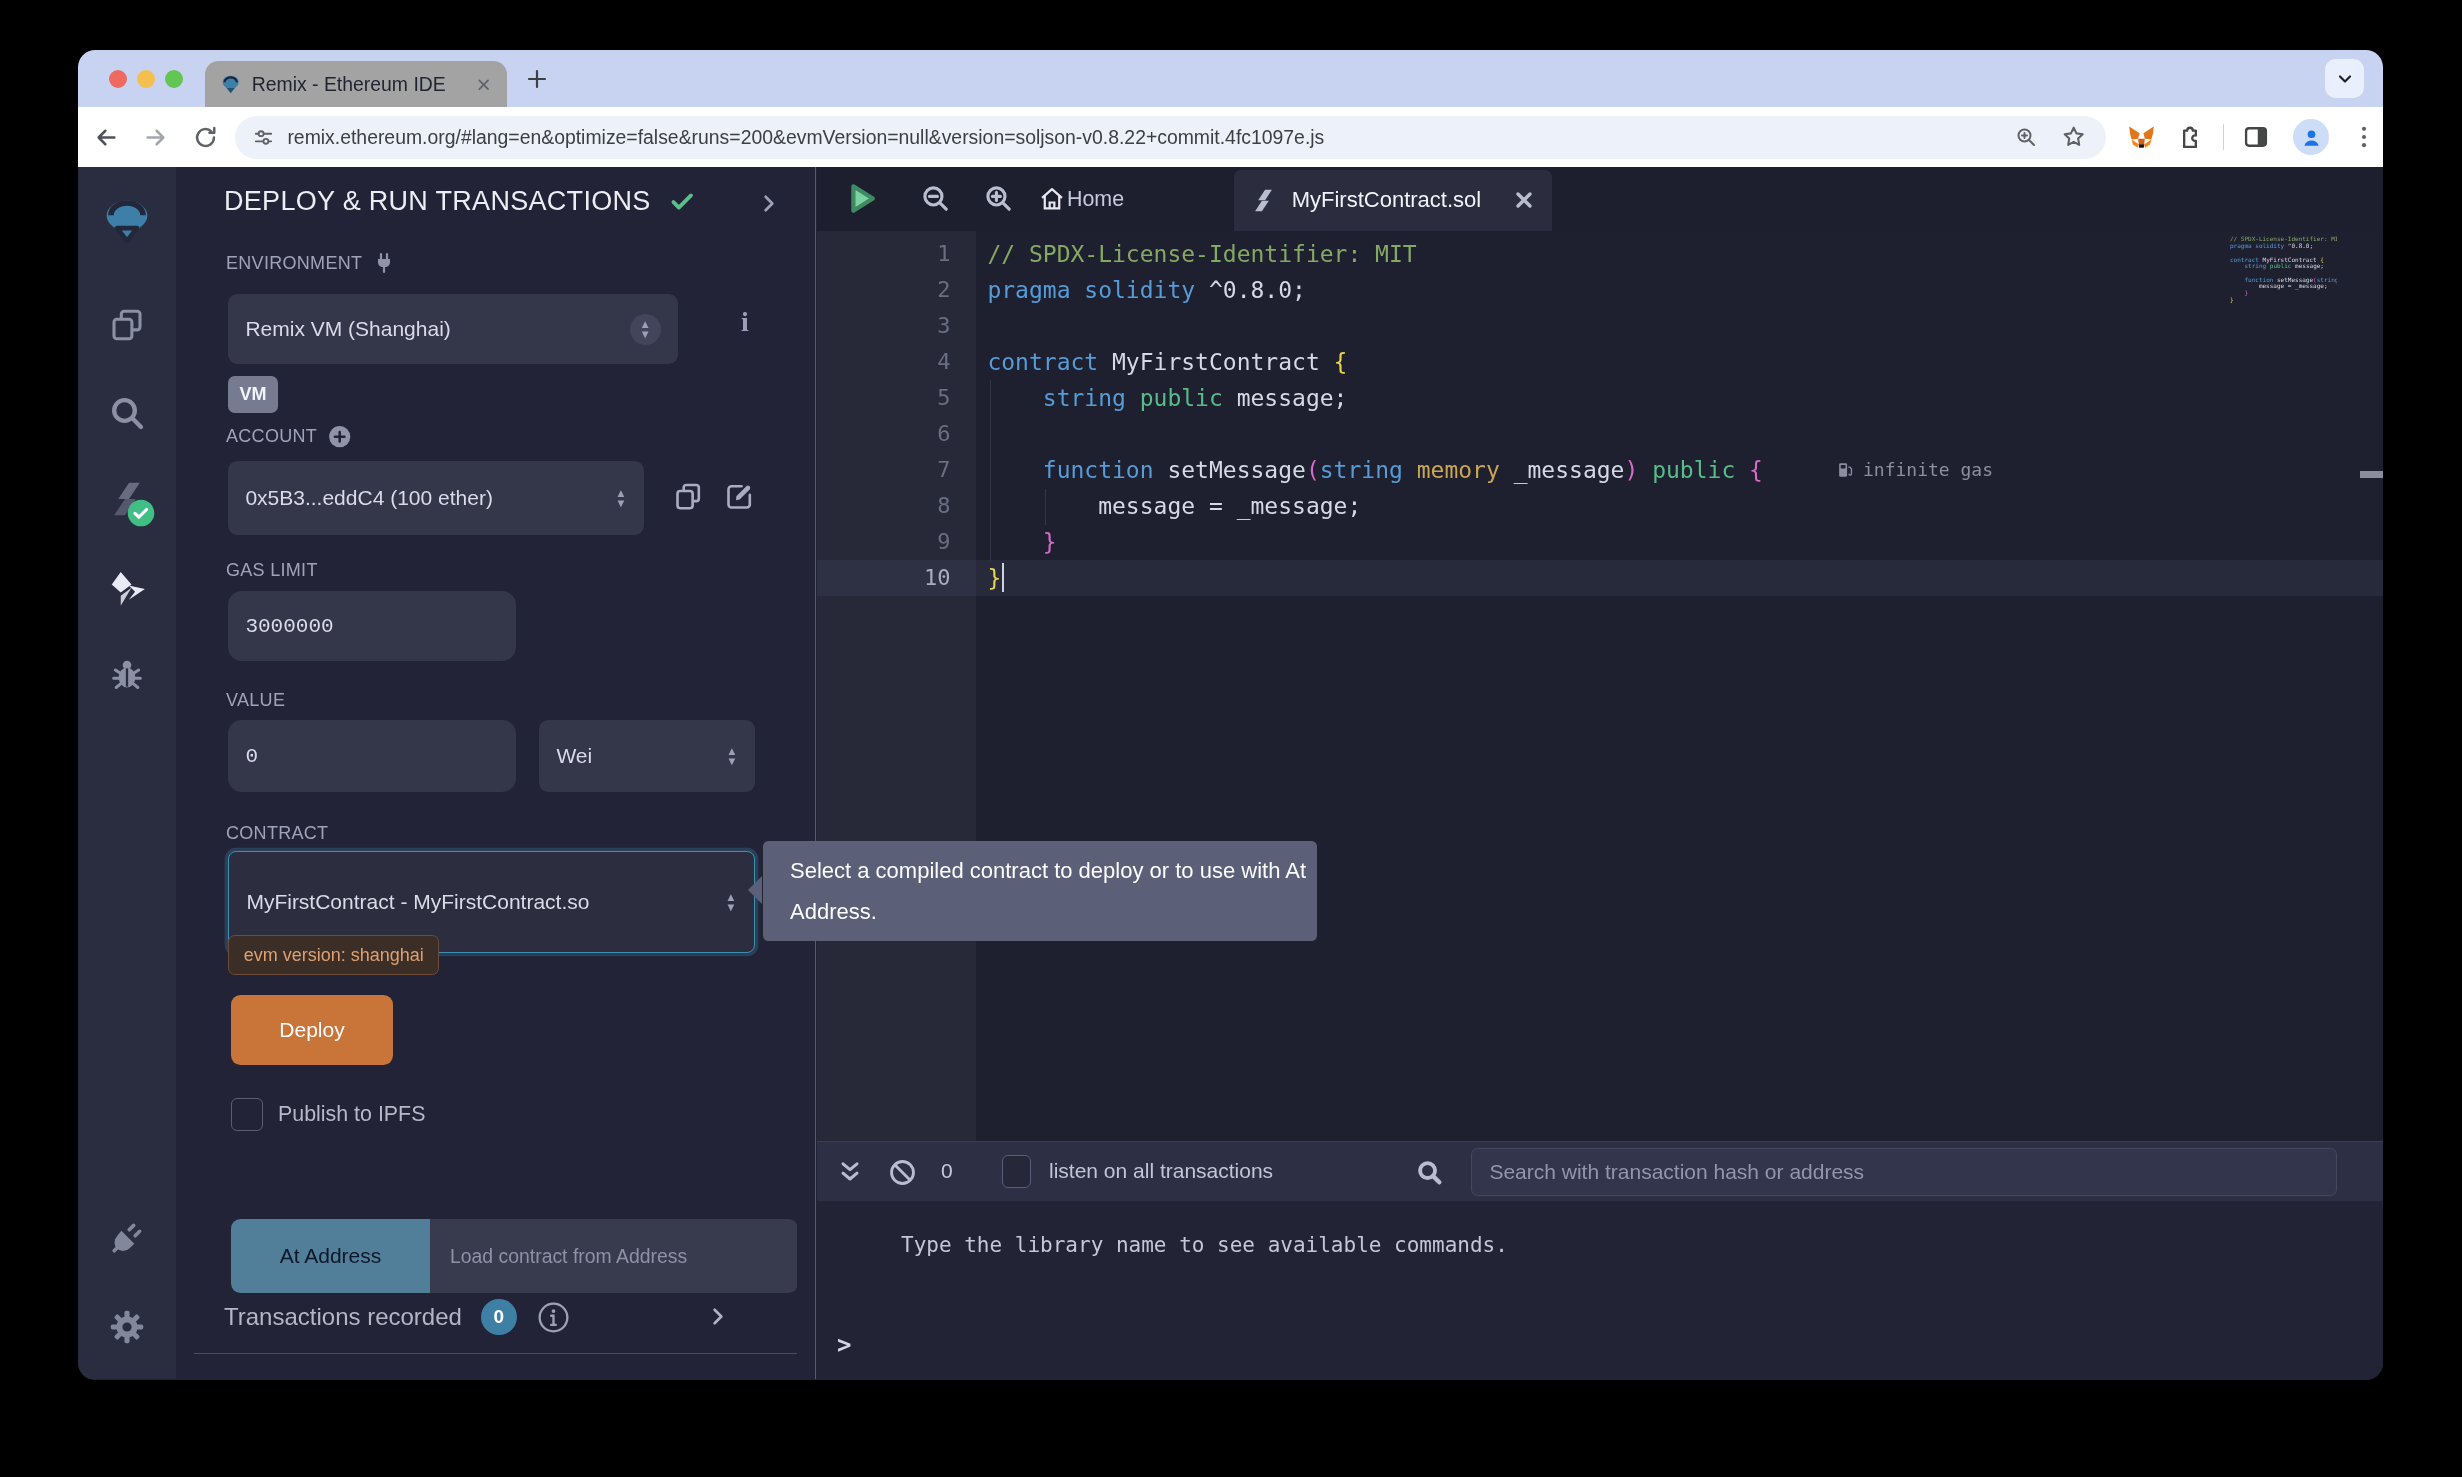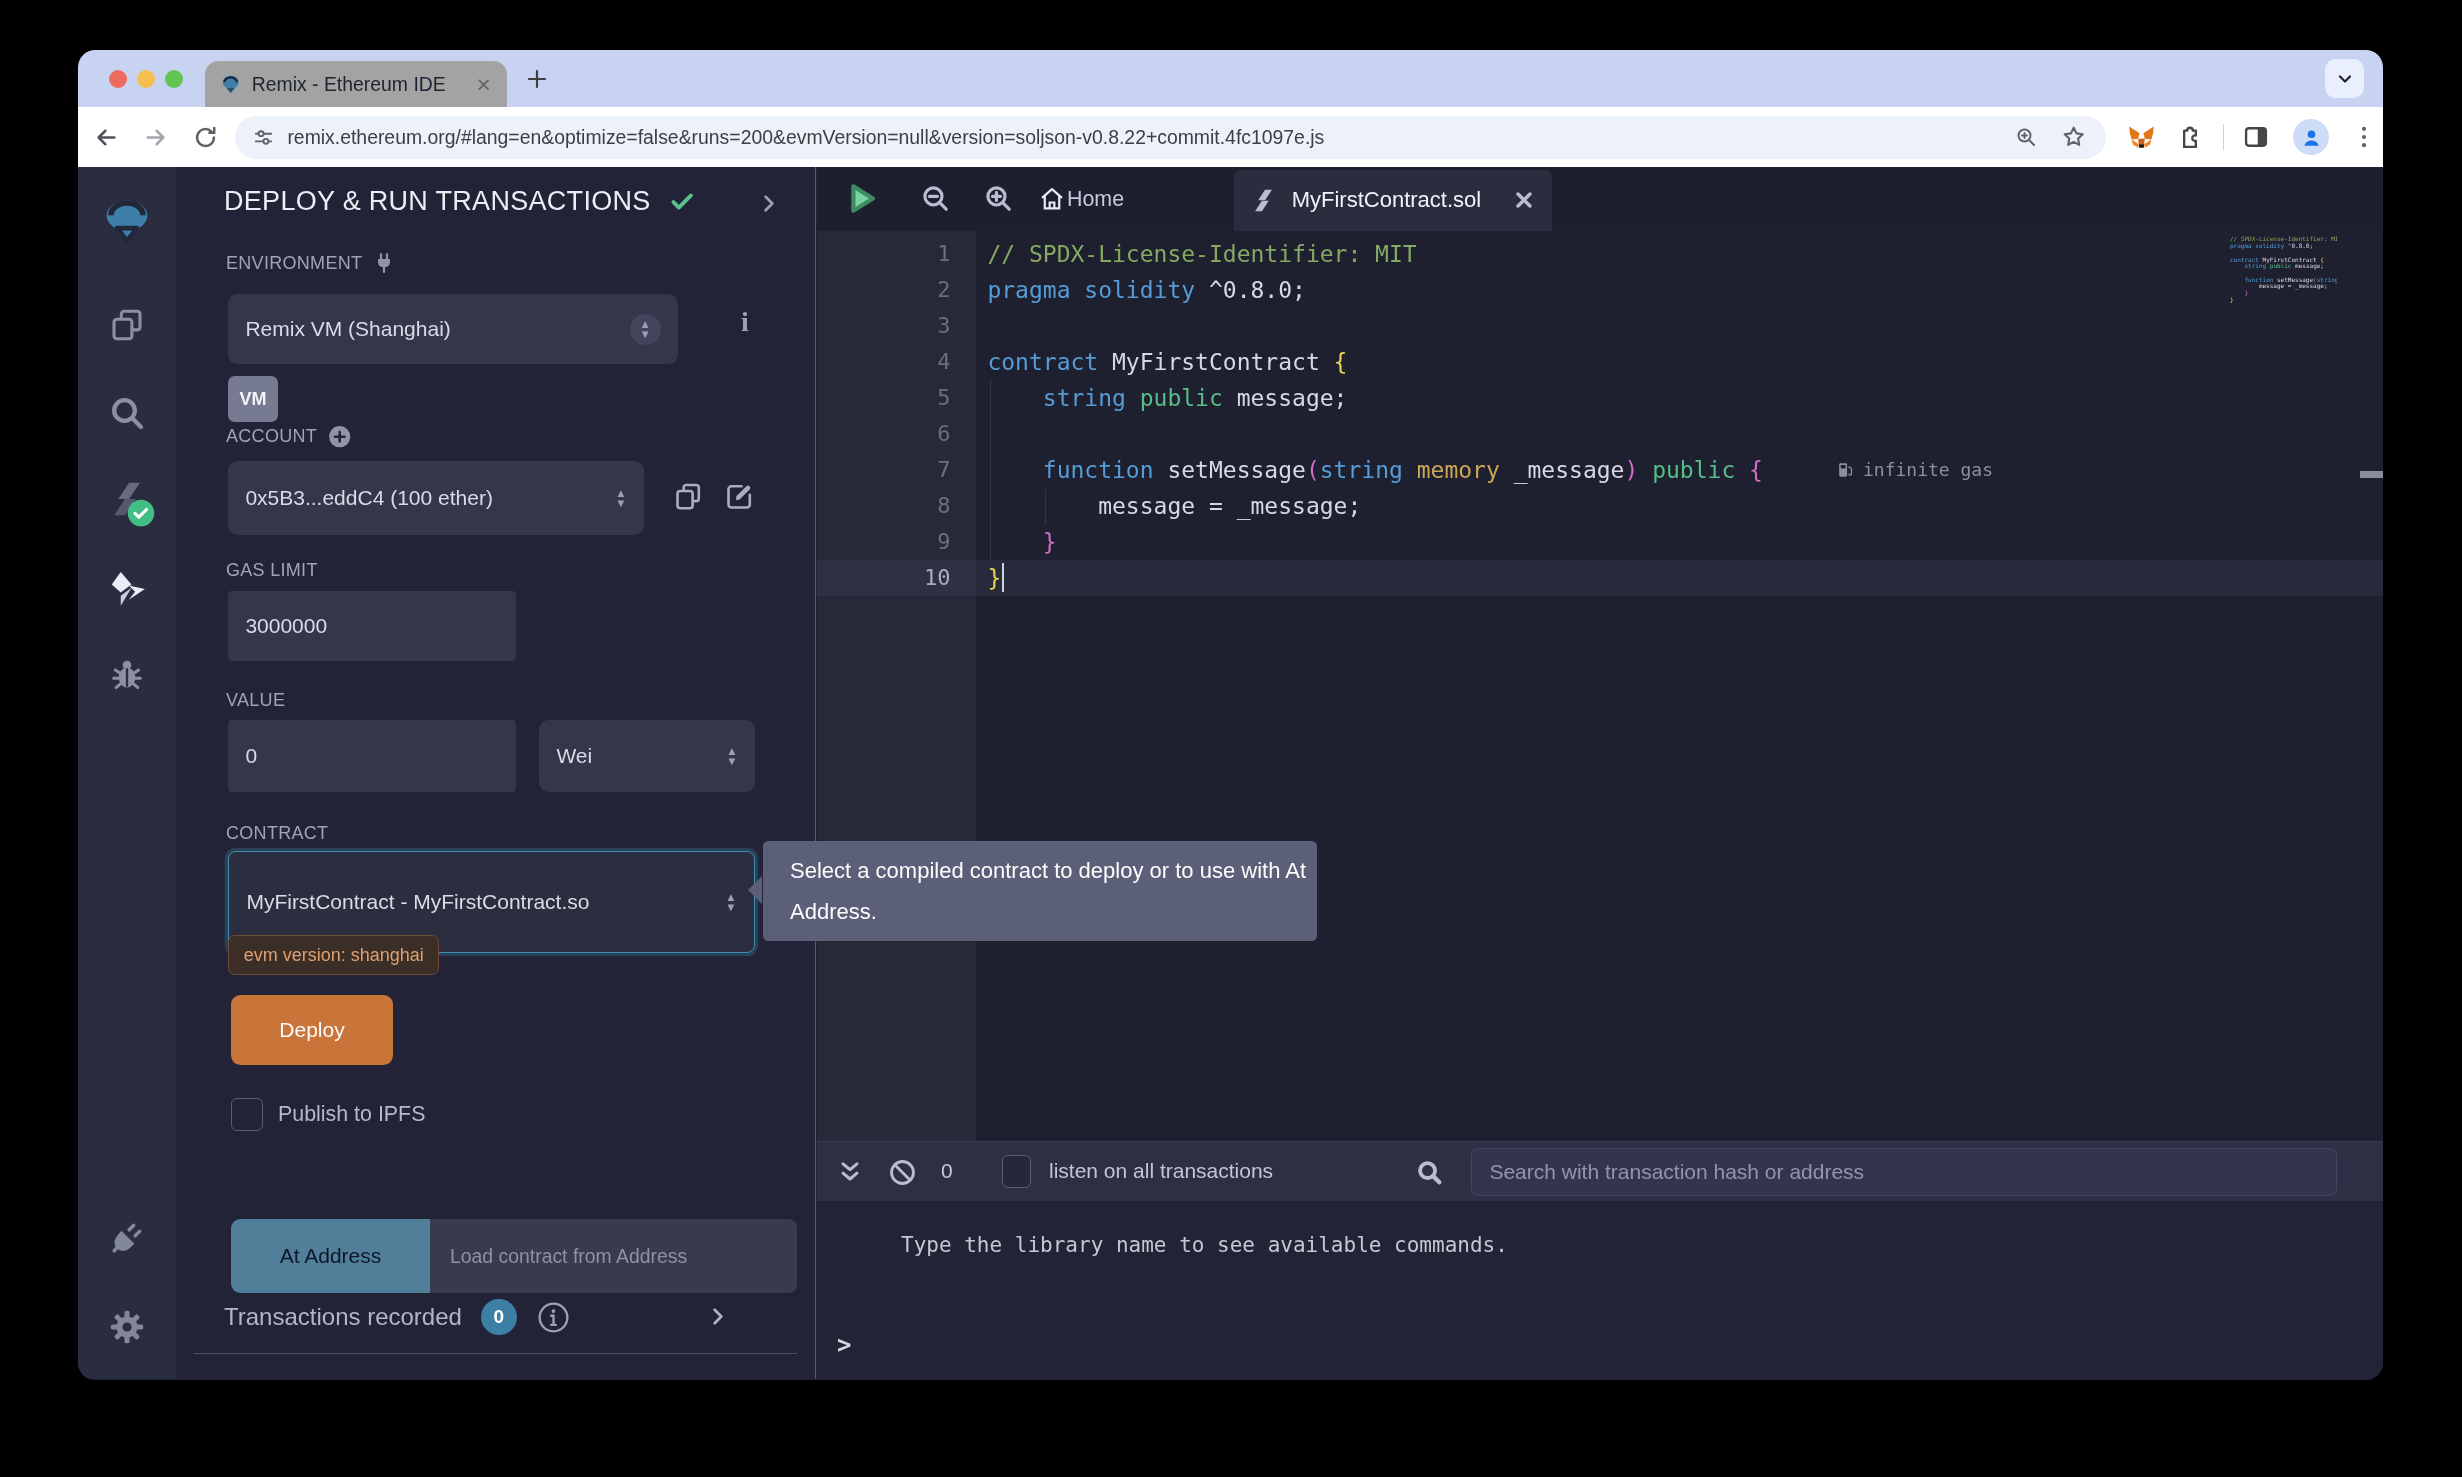--- a/index.html
+++ b/index.html
@@ -33,22 +33,22 @@
   
   .ptitle{font-size:27px;font-weight:500;color:#ECEDF5;letter-spacing:0.3px;}
   .plabel{font-size:18px;color:#9FA3BA;letter-spacing:0.3px;font-weight:500;display:flex;align-items:center;gap:9.4px;}
   .selbox{background:#343649;border-radius:9.4px;display:flex;align-items:center;
           padding:0 17.4px;box-sizing:border-box;color:#D9DBE8;font-size:21px;}
   .selbox .grow{flex:1;white-space:nowrap;overflow:hidden;}
   .arrows{display:flex;flex-direction:column;align-items:center;line-height:10px;
           font-size:11.4px;color:#9BA0B8;}
   .arrowcirc{width:31px;height:31px;border-radius:50%;background:#42455C;display:flex;
              align-items:center;justify-content:center;}
-  .inputbox{background:#343649;border:none;border-radius:4px;color:#D9DBE8;font-size:21px;
-            padding:0 17.4px;box-sizing:border-box;font-family:Liberation Sans, sans-serif;outline:none;}
+  .inputbox{background:#343649;border:none;border-radius:14px;color:#D9DBE8;font-size:21px;
+            padding:0 17.4px;box-sizing:border-box;font-family:Liberation Mono, monospace;outline:none;}
   .vmbadge{background:#767B92;color:#F2F3F8;font-size:18px;font-weight:600;border-radius:6.7px;
            display:flex;align-items:center;justify-content:center;}
   .evmbadge{background:#3B2E27;border:1.3px solid #6E4B36;color:#DFA071;font-size:18px;
             border-radius:6.7px;display:flex;align-items:center;padding:0 14.7px;box-sizing:border-box;}
   .deploybtn{background:#C97539;color:#FBFBFD;font-size:21px;border:none;border-radius:9.4px;}
   .checkbox{background:transparent;border:1.3px solid #5A5E75;border-radius:6px;box-sizing:border-box;}
   .ataddr{background:#517E99;color:#0f172a;font-size:21px;border:none;border-radius:9.4px 0 0 9.4px;}
   .ataddr-in{background:#383A4E;border:none;border-radius:0 9.4px 9.4px 0;color:#D9DBE8;font-size:19.4px;
              padding:0 20px;box-sizing:border-box;font-family:"Liberation Sans",sans-serif;outline:none;}
   .ataddr-in::placeholder{color:#8E92A6;}
@@ -275,21 +275,21 @@
       <div class="abs selbox" style="left:52px;top:127px;width:450px;height:70px;">
         <span class="grow">Remix VM (Shanghai)</span>
         <span class="arrowcirc">
               <span class="arrows">
                 <span>▲</span>
                 <span>▼</span>
               </span>
             </span>
       </div>
       <span class="abs seriffi" style="left:565px;top:139px;">i</span>
-      <div class="abs vmbadge" style="left:52px;top:209px;width:50px;height:46px;">VM</div>
+      <div class="abs vmbadge" style="left:52px;top:209px;width:50px;height:37px;">VM</div>
 
       <div class="abs plabel" style="left:50px;top:257px;">
         <span>ACCOUNT</span>
         <svg width="25.4" height="25.4" viewBox="0 0 24 24">
           <circle cx="12" cy="12" r="10" fill="#8F94AB"></circle>
           <path d="M12 7.5v9M7.5 12h9" stroke="#222336" stroke-width="2.4" stroke-linecap="round"></path>
         </svg>
       </div>
       <div class="abs selbox" style="left:52px;top:294px;width:416px;height:74px;">
         <span class="grow">0x5B3...eddC4 (100 ether)</span>

